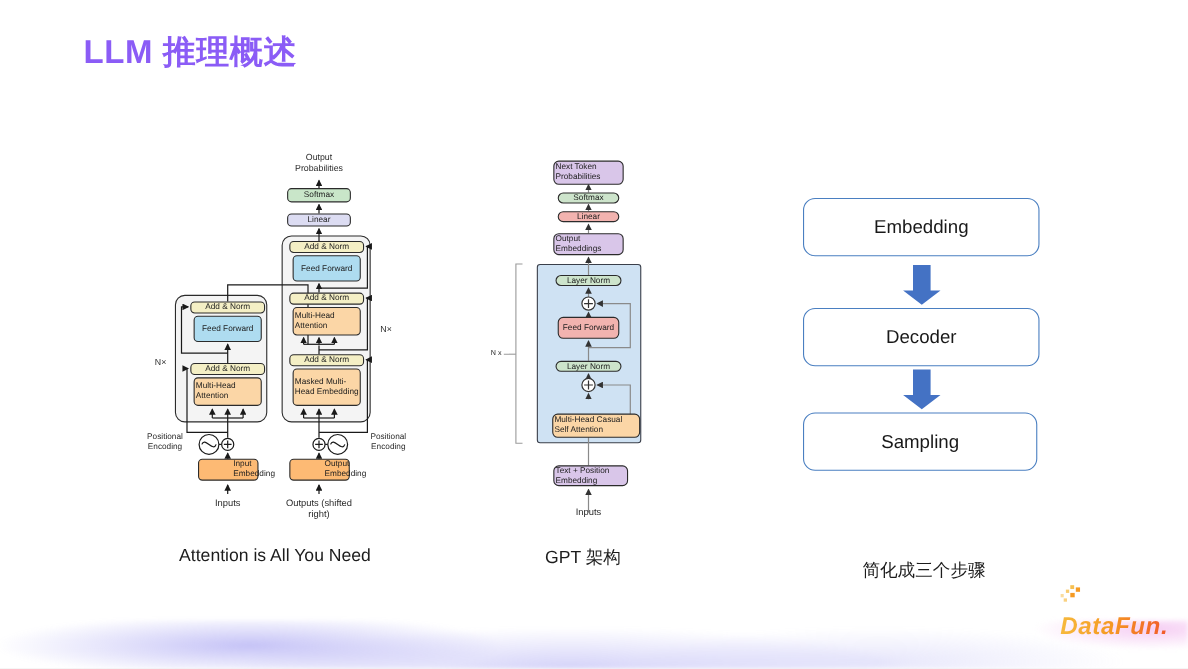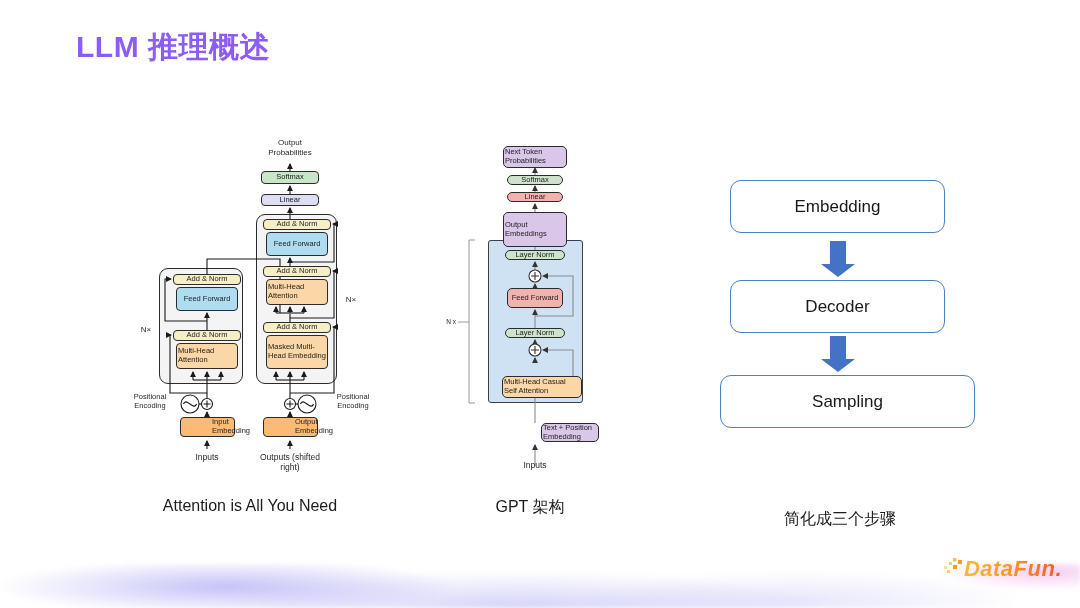--- a/index.html
+++ b/index.html
@@ -41,21 +41,21 @@
 
   .wave {
     position:absolute; left:0; right:0; bottom:0; height:44px; z-index:0;
     background:
       radial-gradient(150px 26px at 97% 18%, rgba(243,193,240,.8), rgba(243,193,240,0) 72%),
       radial-gradient(330px 40px at 21% 52%, rgba(139,134,238,.5), rgba(139,134,238,0) 70%),
       radial-gradient(430px 52px at 48% 100%, rgba(152,148,240,.42), rgba(152,148,240,0) 72%),
       radial-gradient(320px 44px at 74% 85%, rgba(170,168,242,.28), rgba(170,168,242,0) 70%);
     filter: blur(2px);
   }
-  .footer-brand { position:absolute; right:18px; bottom:26px; display:flex; align-items:flex-start; gap:2px; z-index:5; }
+  .footer-brand { position:absolute; right:18px; bottom:26px; display:flex; align-items:flex-start; gap:2px; z-index:5;flex-direction:column; }
   .datafun-text {
     font-size:22px; font-weight:700; font-style:italic; letter-spacing:.5px;
     background:linear-gradient(90deg,#f6b93d 0%,#f59a23 45%,#f1592a 100%);
     -webkit-background-clip:text; background-clip:text; color:transparent;
   }
 </style>
 </head>
 <body>
 
 <div class="slide">
@@ -180,39 +180,39 @@
         <circle cx="90" cy="212" r="6"></circle>
           <path d="M86,212 H94 M90,208 V216" fill="none"></path>
       </g>
       <path d="M30,102 H24 V265 H30" stroke="#9a9a9a" stroke-width="1" fill="none"></path>
       <path d="M24,184 H13" stroke="#9a9a9a" stroke-width="1" fill="none"></path>
     </svg>
 
     <div class="box gbox c-lav2" style="left:58px; top:8px; width:64px; height:22px;">Next Token Probabilities</div>
     <div class="box gbox c-green2" style="left:62px; top:37px; width:56px; height:10px;">Softmax</div>
     <div class="box gbox c-salmon" style="left:62px; top:54px; width:56px; height:10px;">Linear</div>
-    <div class="box gbox c-lav2" style="left:58px; top:74px; width:64px; height:35px;">Output Embeddings</div>
+    <div class="box gbox c-lav2" style="left:58px; top:74px; width:64px; height:20px;">Output Embeddings</div>
     <div class="box gbox c-green2" style="left:60px; top:112px; width:60px; height:10px;">Layer Norm</div>
     <div class="box gbox c-salmon" style="left:62px; top:150px; width:56px; height:20px;">Feed Forward</div>
     <div class="box gbox c-green2" style="left:60px; top:190px; width:60px; height:10px;">Layer Norm</div>
     <div class="box gbox c-orange" style="left:57px; top:238px; width:80px; height:22px;">Multi-Head Casual Self Attention</div>
-    <div class="box gbox c-lav2" style="left:58px; top:285px; width:58px; height:19px;margin-left:38px;">Text + Position Embedding</div>
+    <div class="box gbox c-lav2" style="left:58px; top:285px; width:68px; height:19px;">Text + Position Embedding</div>
 
     <div class="lbl" style="left:0px; top:180px; width:12px; font-size:6.5px;">N x</div>
     <div class="lbl" style="left:60px; top:322px; width:60px; font-size:8.5px;">Inputs</div>
   </div>
 
   <div class="fig" style="left:715px; top:175px; width:250px; height:262px;">
     <svg class="wires" width="250" height="262" viewBox="0 0 250 262">
       <polygon fill="#4472c4" points="115,66 131,66 131,89 140,89 123,102 106,89 115,89"></polygon>
       <polygon fill="#4472c4" points="115,161 131,161 131,184 140,184 123,197 106,184 115,184"></polygon>
     </svg>
     <div class="pbox" style="left:15px; top:5px;   width:215px; height:53px;">Embedding</div>
     <div class="pbox" style="left:15px; top:105px; width:215px; height:53px;">Decoder</div>
-    <div class="pbox" style="left:5px; top:200px; width:255px; height:53px;">Sampling</div>
+    <div class="pbox" style="left:15px; top:200px; width:213px; height:53px;">Sampling</div>
   </div>
 
   <div class="caption" style="left:130px; width:240px;">Attention is All You Need</div>
   <div class="caption" style="left:430px; width:200px;">GPT 架构</div>
   <div class="caption" style="left:740px; width:200px;margin-top:12px;">简化成三个步骤</div>
 
   <div class="wave"></div>
   <div class="footer-brand">
     <svg width="18" height="24" viewBox="0 0 18 24">
       <rect x="0" y="10" width="3" height="3" fill="#f6b93d" opacity=".5"></rect>

